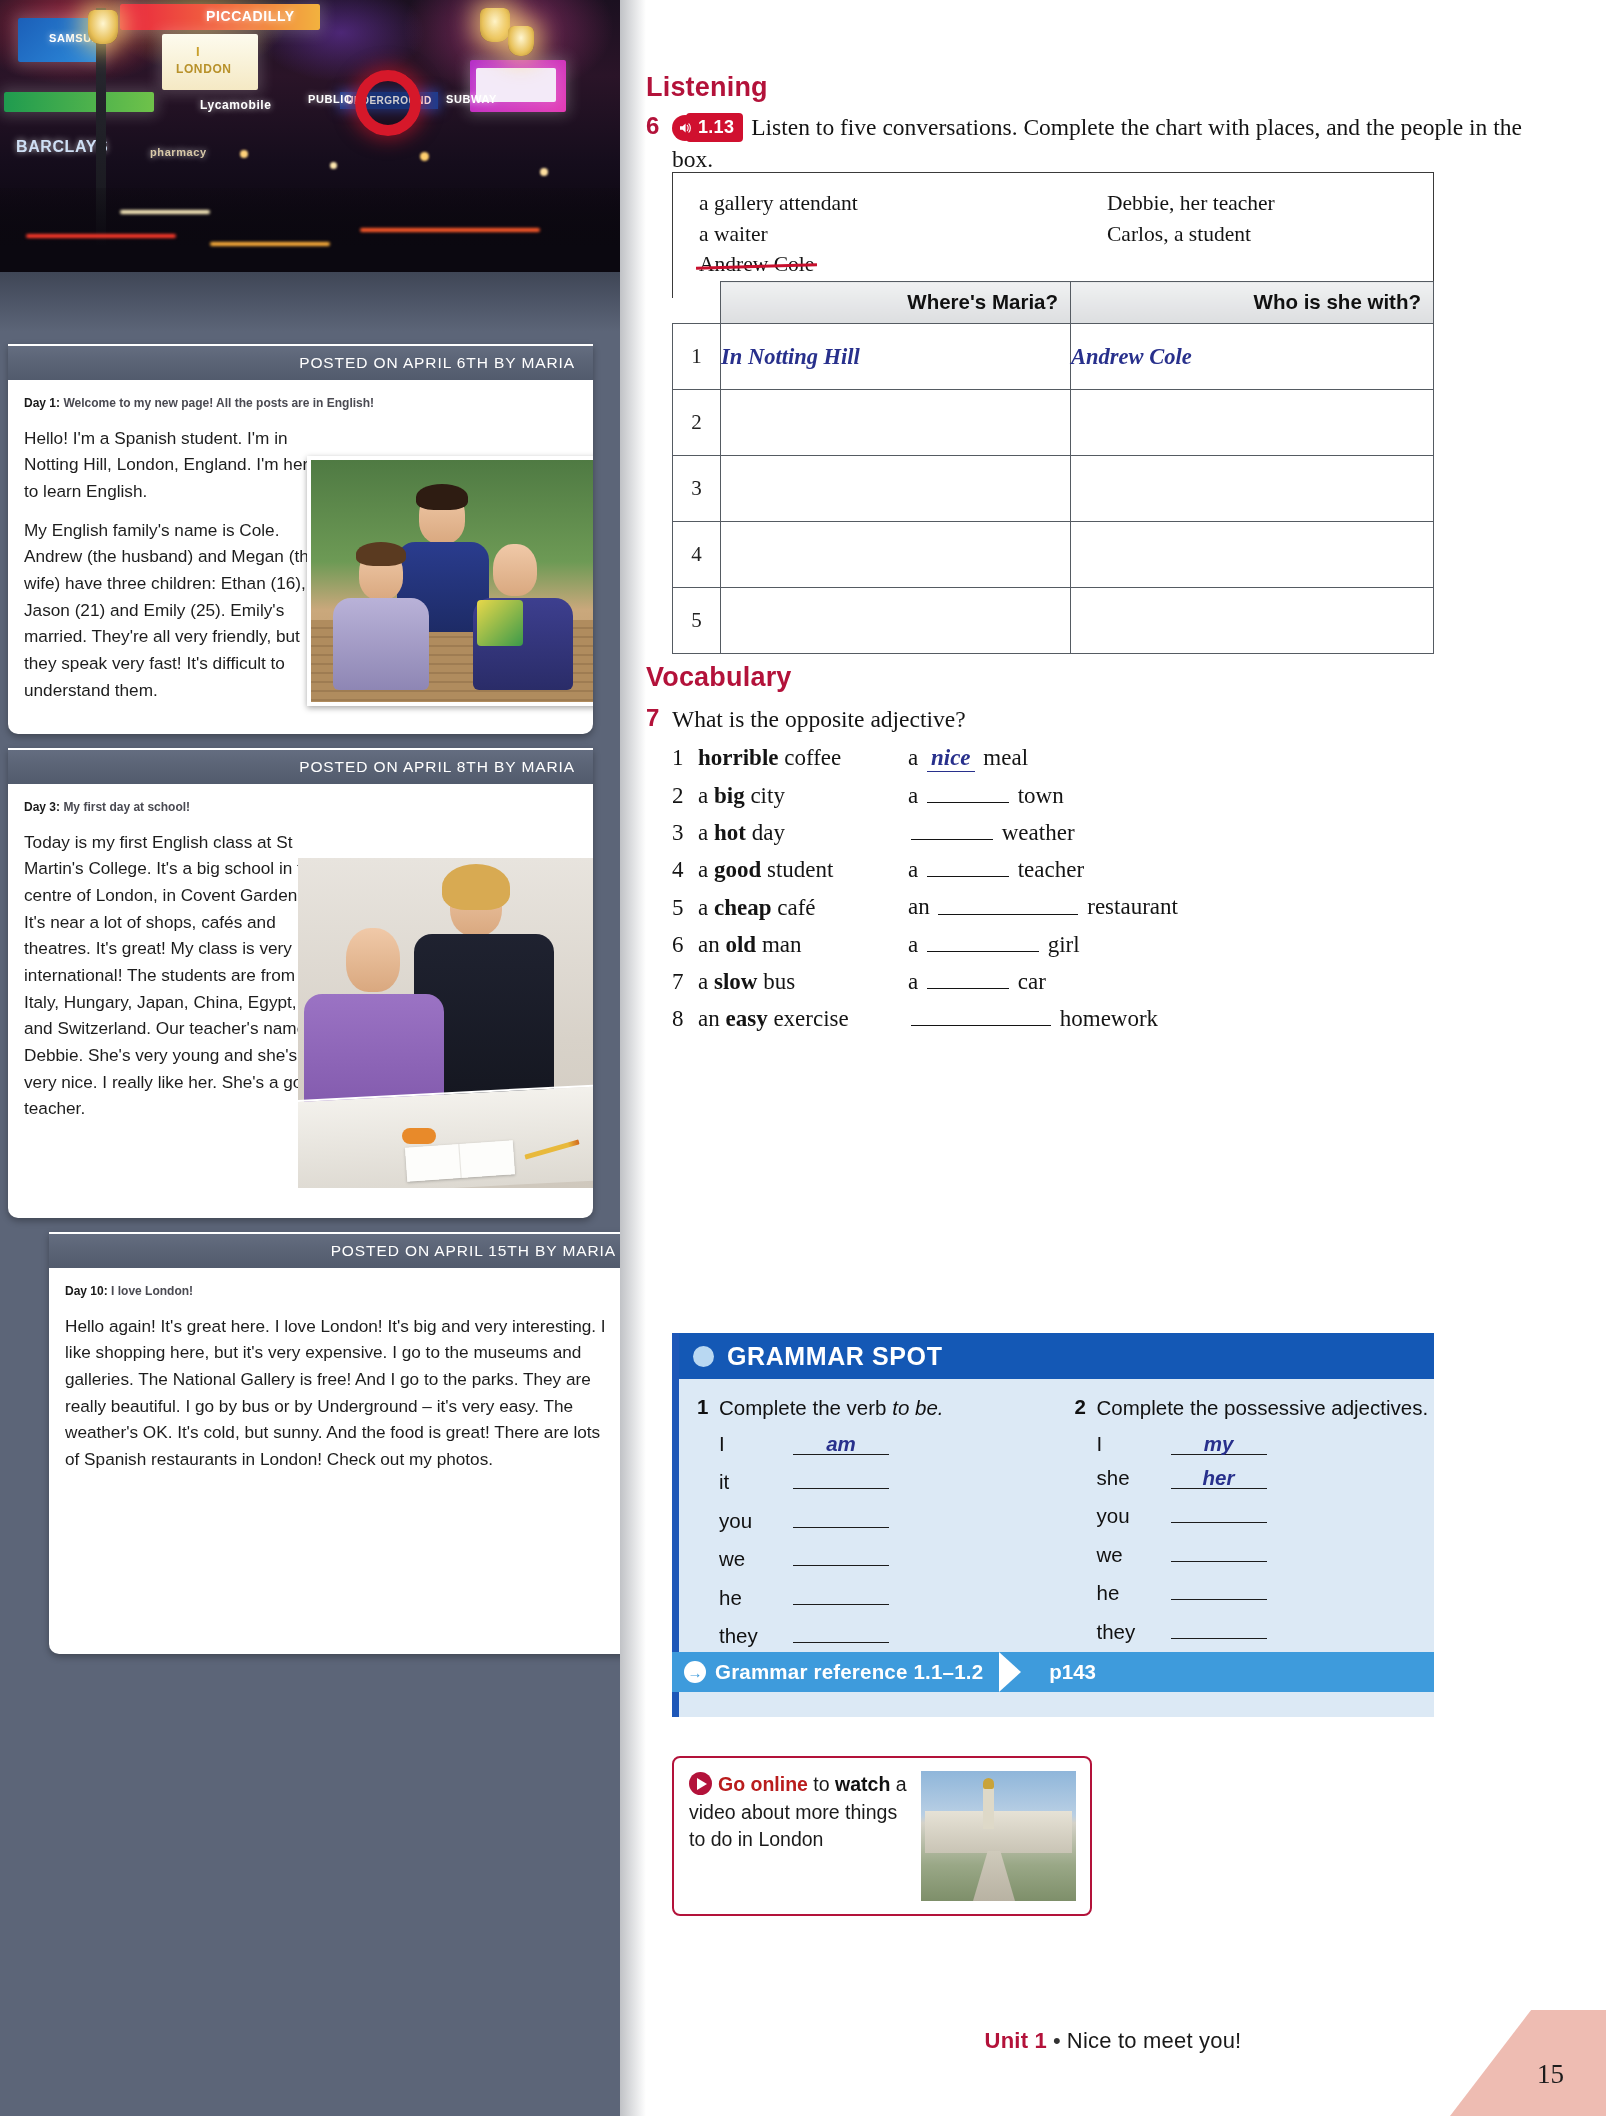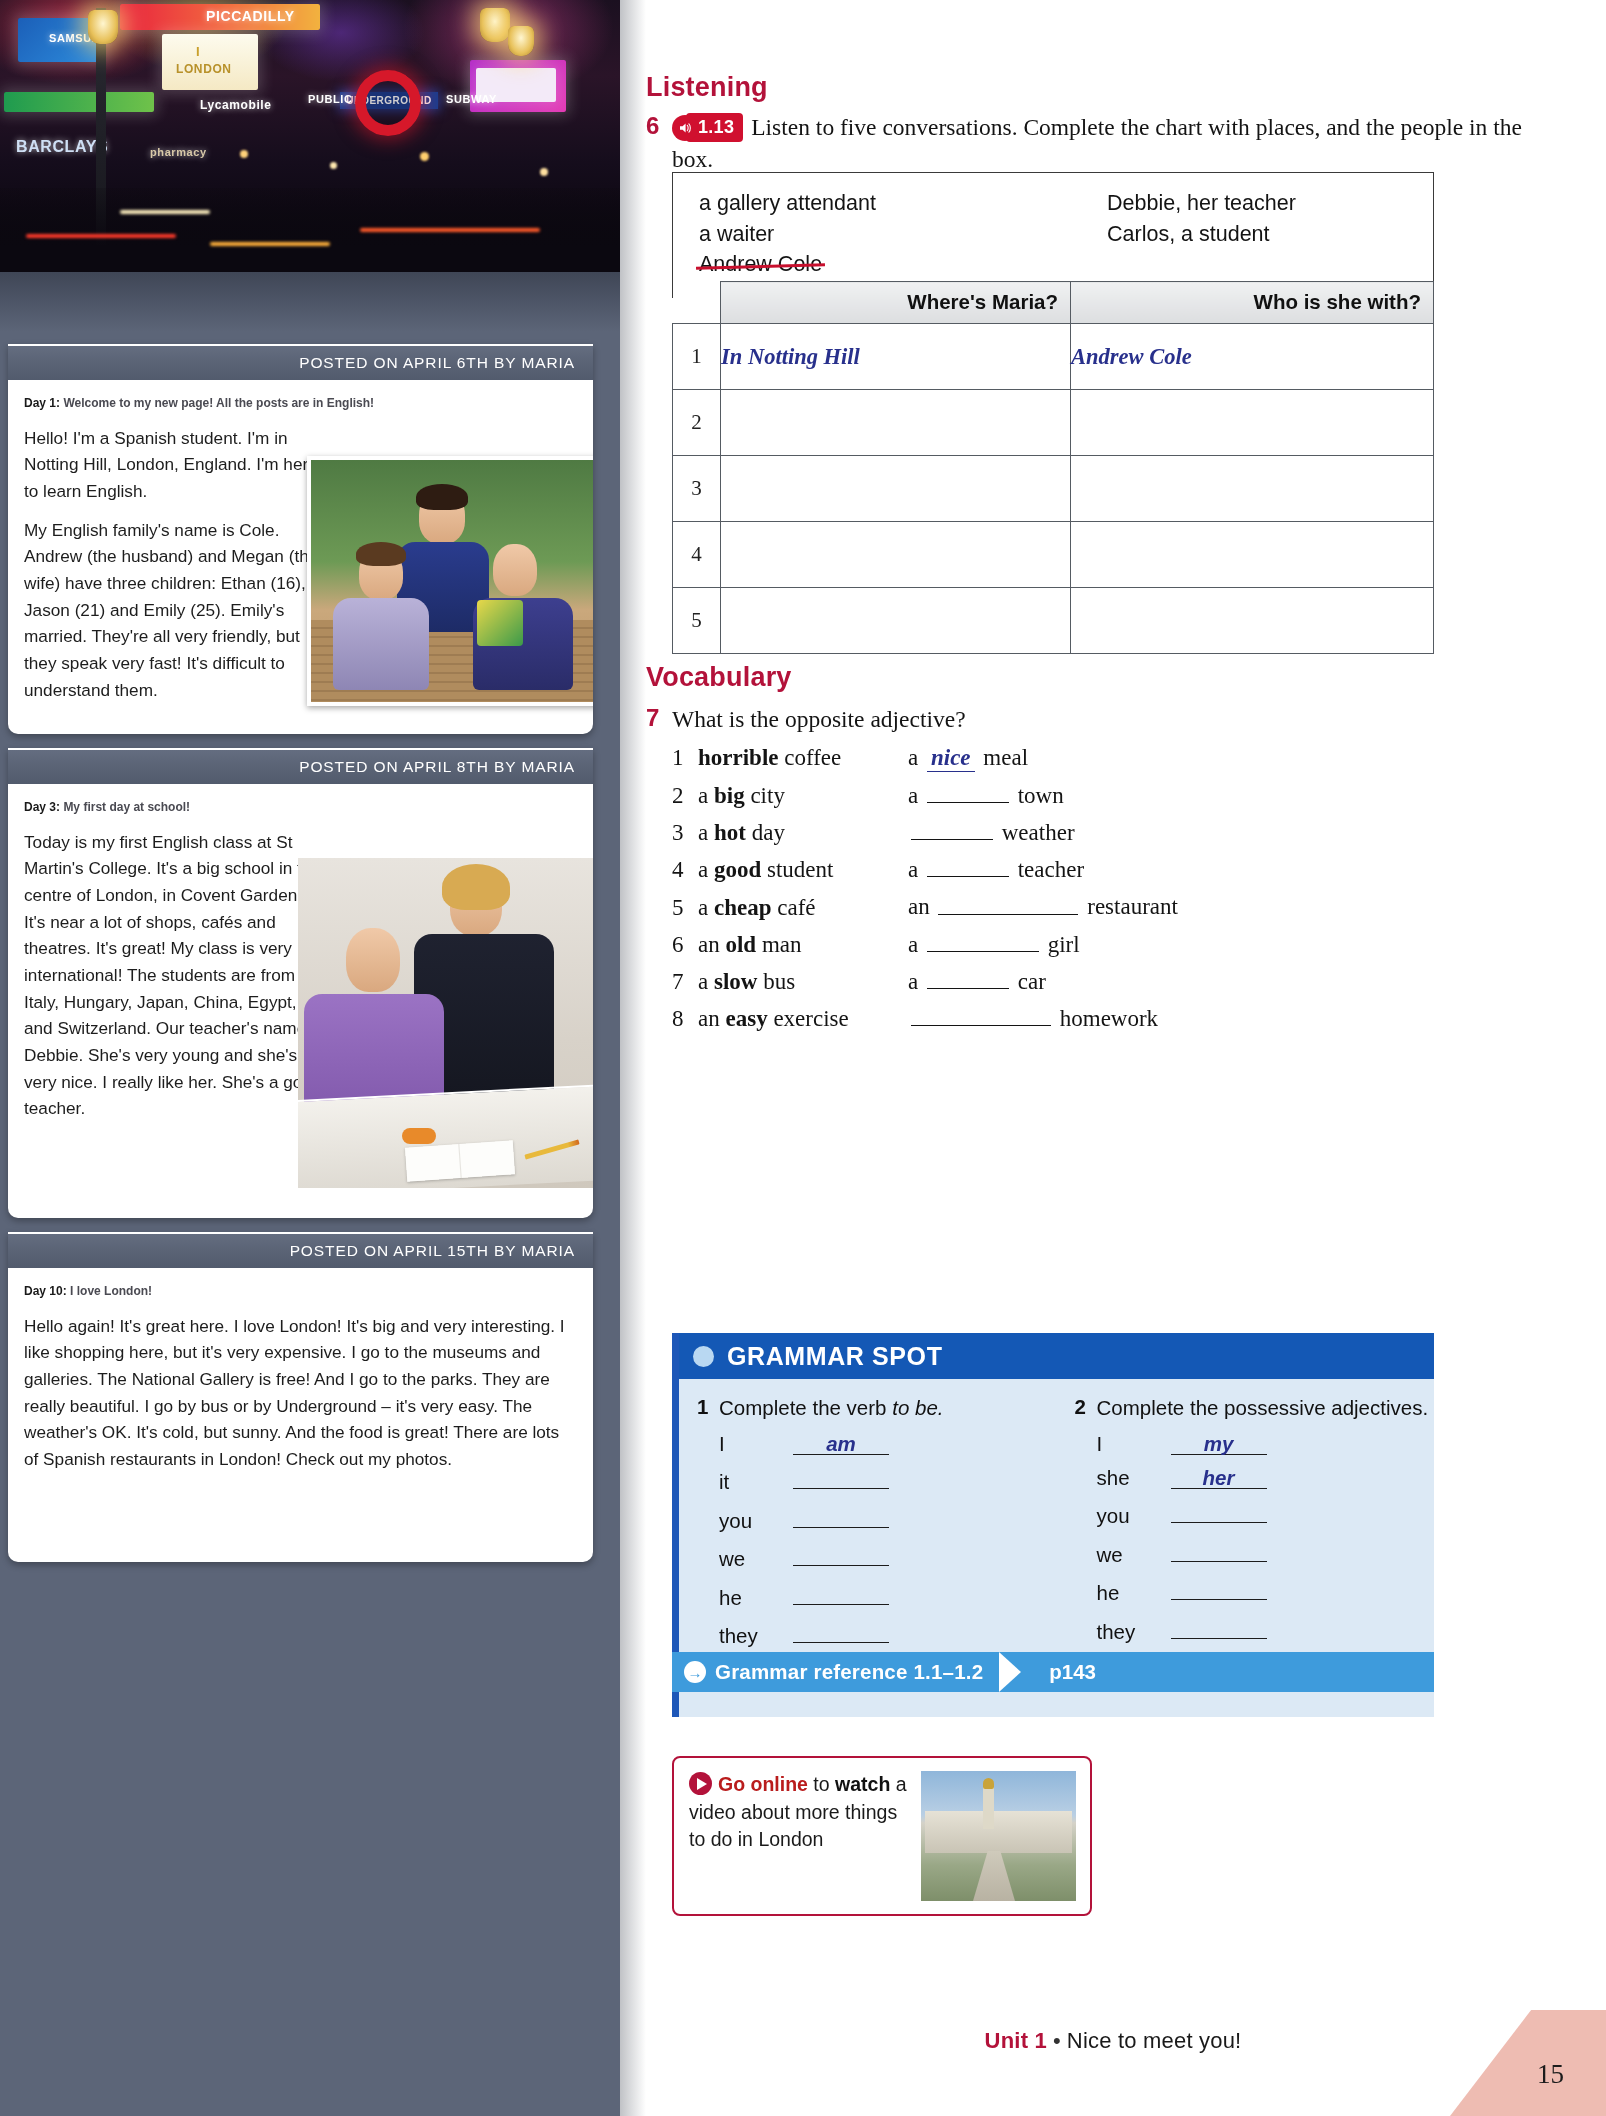--- a/index.html
+++ b/index.html
@@ -285,21 +285,21 @@
   
   #word-box {
     position: absolute;
     left: 52px; top: 172px;
     width: 762px;
     border: 1.6px solid #3a3a3a;
     background: #fff;
     padding: 15px 26px 17px 26px;
     display: flex;
   }
-  .wb-col { flex: 1; }
+  .wb-col { flex: 1; font-family: Liberation Serif, serif; }
   .wb-col.right { flex: 0 0 300px; }
   .wb-item {
     font-size: 21.5px;
     line-height: 1.42;
     color: #141414;
   }
   .struck {
     position: relative;
     display: inline-block;
   }
@@ -702,21 +702,21 @@
           </div>
           <div class="body-shape" style="left:6px; top:136px; width:140px; height:140px; background:linear-gradient(180deg,#9b73c4,#7d55a8);"></div>
           <div id="class-desk"></div>
           <div id="book-open"></div>
           <div class="pencil" style="left:226px; bottom:36px; width:56px; transform:rotate(-16deg);"></div>
           <div class="body-shape" style="left:104px; bottom:44px; width:34px; height:16px; background:#e88a2a; border-radius:8px;"></div>
         </div>
       </div>
     </div>
 
-    <div class="post" style="top:1232px; height:330px;">
+    <div class="post" style="top:1232px; height:422px;margin-left:41px;">
       <div class="post-banner">
         <span class="post-banner-text">POSTED ON APRIL 15TH BY MARIA</span>
       </div>
       <div class="post-body">
         <div class="post-title">
           <span class="daylbl">Day 10:</span>
           <span class="titletxt">I love London!</span>
         </div>
         <div class="post-text">
           <p>Hello again! It's great here. I love London! It's big and very interesting. I like shopping here, but it's very expensive. I go to the museums and galleries. The National Gallery is free! And I go to the parks. They are really beautiful. I go by bus or by Underground – it's very easy. The weather's OK. It's cold, but sunny. And the food is great! There are lots of Spanish restaurants in London! Check out my photos.</p>

